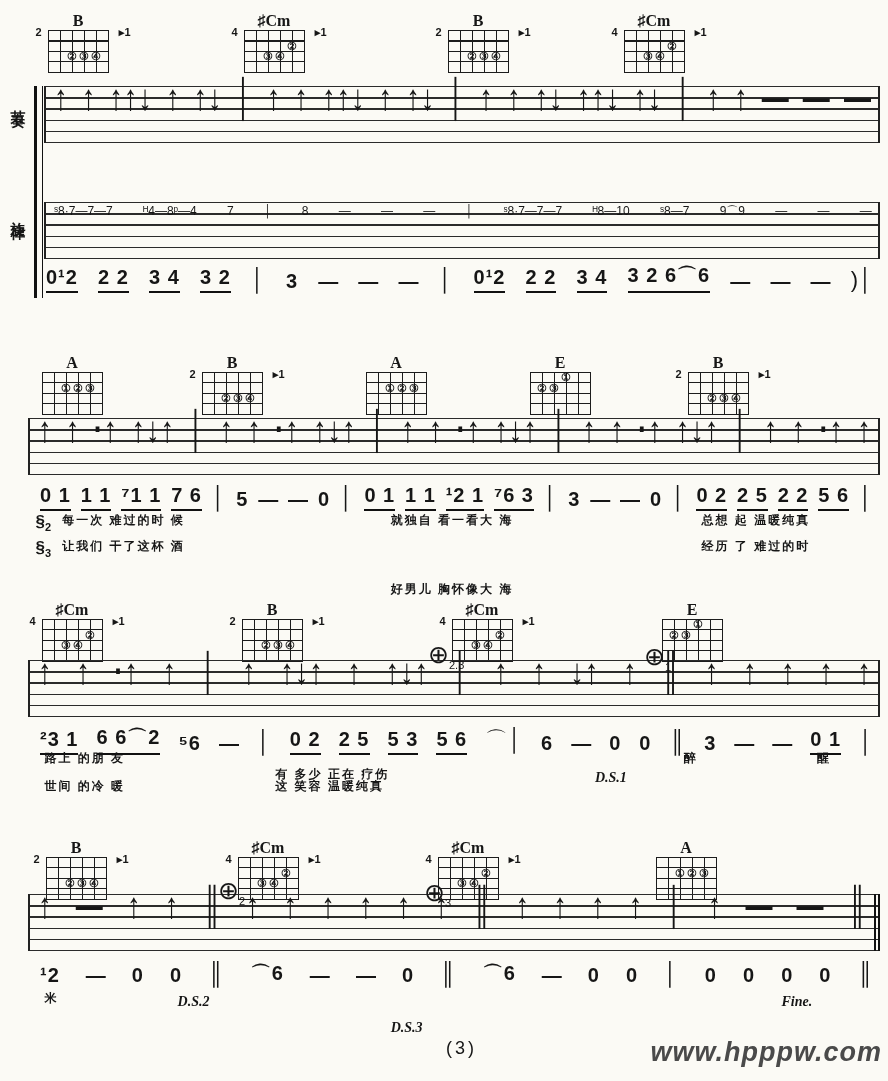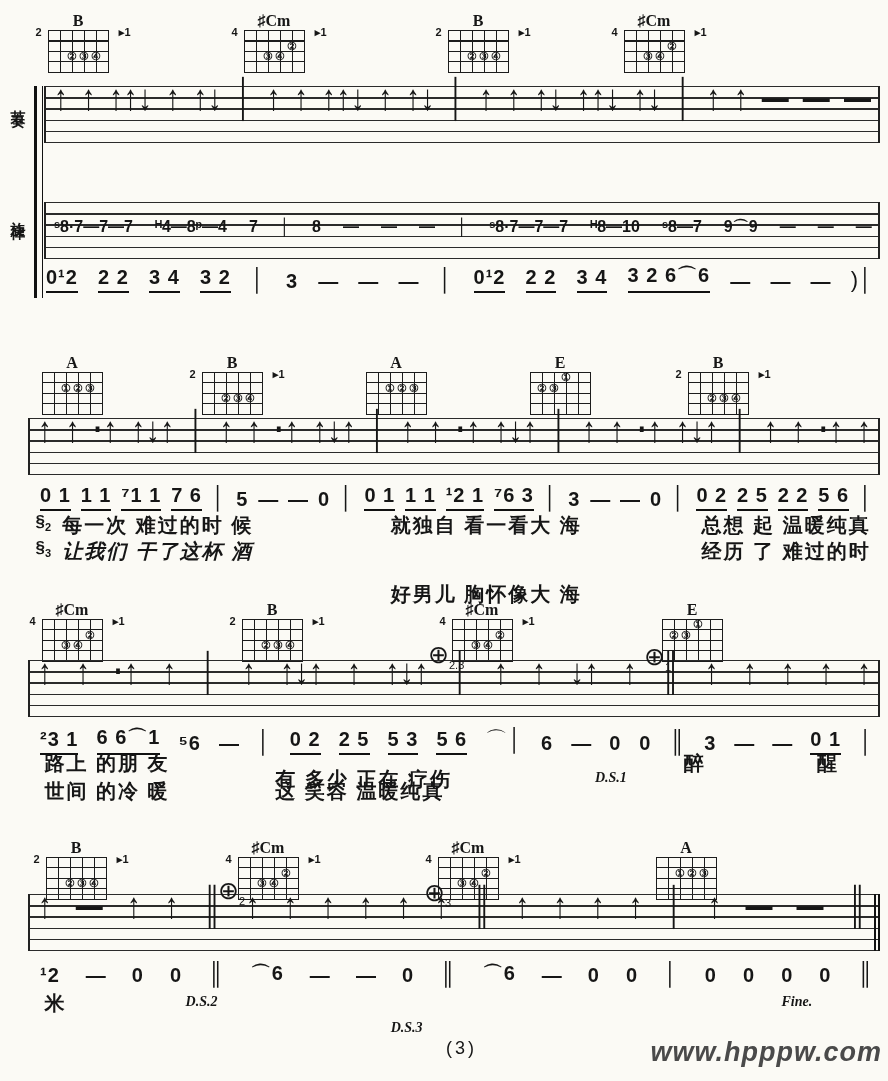--- a/index.html
+++ b/index.html
@@ -8,21 +8,21 @@
   .system{position:absolute;left:0;right:0}
   
   .staff{position:absolute;left:28px;right:8px;height:57px;
          border-left:2px solid #222;border-right:2px solid #222;
          background:repeating-linear-gradient(to bottom,#2b2b2b 0,#2b2b2b 1.4px,transparent 1.4px,transparent 11.2px)}
   .staff.final{border-right:6px double #111}
   .tokrow{position:absolute;left:8px;right:6px;display:flex;justify-content:space-between;
           align-items:flex-end;white-space:nowrap}
   .strum-row{top:-8px;font-size:27px;font-weight:bold;line-height:60px;letter-spacing:1px}
   .strum-row .tk{transform:scaleY(1.35);transform-origin:bottom}
-  .tab-row{top:18px;font-size:16px;font-weight:bold;line-height:14px}
+  .tab-row{top:2px;font-size:12px;font-weight:normal;line-height:14px}
   .numbers-row{position:absolute;left:46px;right:14px;display:flex;justify-content:space-between;
                align-items:flex-end;font-size:20px;font-weight:bold;letter-spacing:1px}
   .numbers-row .u{border-bottom:2.2px solid #111;padding-bottom:2px}
   .numbers-row .bar{font-weight:normal;font-size:22px}
   .numbers-row .rest{letter-spacing:0}
   
   .chord{position:absolute;width:88px;text-align:center}
   .chord .cname{font-family:"Liberation Serif",serif;font-weight:bold;font-size:16px;height:17px}
   .chord .grid{position:relative;margin:1px auto 0;width:61px;height:43px;
     background:
@@ -33,21 +33,21 @@
   .chord .rfret{position:absolute;right:-7px;top:-4px;font-size:11px;font-weight:bold}
   
   .vlabel{position:absolute;writing-mode:vertical-rl;text-orientation:upright;
           font-weight:bold;font-size:15px;letter-spacing:3px}
   .brace{position:absolute;width:5px;border-left:3px solid #111;border-right:1.5px solid #111}
   .coda{position:absolute;font-size:25px;font-weight:normal;line-height:24px}
   .coda sub{font-size:11px}
   .marker{position:absolute;font-family:"Liberation Serif",serif;font-style:italic;
           font-weight:bold;font-size:14px}
   .lyric-line{position:absolute;left:0;right:0;height:22px}
-  .lyric-seg{position:absolute;font-weight:bold;font-size:20px;letter-spacing:2px;white-space:nowrap}
+  .lyric-seg{position:absolute;font-weight:bold;font-size:12px;letter-spacing:2px;white-space:nowrap}
   .verse-marker{position:absolute;font-weight:bold;font-size:17px}
   .verse-marker sub{font-size:11px}
   .pageno{position:absolute;top:1038px;left:446px;font-size:18px;letter-spacing:3px}
   .watermark{position:absolute;top:1037px;right:6px;font-weight:bold;font-style:italic;
              font-size:27px;color:#4a4a4a;letter-spacing:1px}
 </style>
 </head>
 <body>
 
 <section class="system" id="sys1" style="top:6px;height:300px">
@@ -269,21 +269,21 @@
     </div>
   <div class="lyric-layer">
       <div class="lyric-line" style="top: 160px;">
         <span class="verse-marker" style="left: 4%;">§<sub>2</sub></span>
         <span class="lyric-seg" style="left: 7%;">每一次 难过的时 候</span>
         <span class="lyric-seg" style="left: 44%;">就独自 看一看大 海</span>
         <span class="lyric-seg" style="left: 79%;">总想 起 温暖纯真</span>
       </div>
       <div class="lyric-line" style="top: 186px;">
         <span class="verse-marker" style="left: 4%;">§<sub>3</sub></span>
-        <span class="lyric-seg" style="left: 7%; font-style: italic;">让我们 干了这杯 酒</span>
+        <span class="lyric-seg" style="left: 7%;">让我们 干了这杯 酒</span>
         <span class="lyric-seg" style="left: 44%; margin-top: 43px;">好男儿 胸怀像大 海</span>
         <span class="lyric-seg" style="left: 79%;">经历 了 难过的时</span>
       </div>
     </div>
   <div class="marker-layer"></div>
 </section>
 
 <section class="system" id="sys3" style="top:598px;height:240px">
   <div class="chord-layer">
       <div class="chord" style="left: 28px; top: 3px;">
@@ -344,21 +344,21 @@
         <span class="tk bar">║</span>
         <span class="tk">↑</span>
         <span class="tk">↑</span>
         <span class="tk">↑</span>
         <span class="tk">↑</span>
         <span class="tk">↑</span>
       </div>
   </div>
   <div class="numbers-row" style="top:126px;left:40px">
       <span class="tk u">²3 1</span>
-      <span class="tk u">6 6⌒1</span>
+      <span class="tk u">6 6⌒2</span>
       <span class="tk">⁵6</span>
       <span class="tk rest">—</span>
       <span class="tk bar">│</span>
       <span class="tk u">0 2</span>
       <span class="tk u">2 5</span>
       <span class="tk u">5 3</span>
       <span class="tk u">5 6</span>
       <span class="tk bar">⌒│</span>
       <span class="tk">6</span>
       <span class="tk rest">—</span>
@@ -477,21 +477,21 @@
       <span class="tk">0</span>
       <span class="tk">0</span>
       <span class="tk bar">║</span>
     </div>
   <div class="lyric-layer">
       <div class="lyric-line" style="top: 154px;">
         <span class="lyric-seg" style="left: 5%;">米</span>
       </div>
     </div>
   <div class="marker-layer">
-      <div class="marker" style="left: 20%; top: 158px; margin-left: 8px;">D.S.2</div>
+      <div class="marker" style="left: 20%; top: 158px;">D.S.2</div>
       <div class="marker" style="left: 44%; top: 158px; margin-top: 26px;">D.S.3</div>
       <div class="marker" style="left: 88%; top: 158px;">Fine.</div>
     </div>
 <div class="coda" style="left: 218px; top: 42px;">⊕<sub>2</sub></div>
     <div class="coda" style="left: 424px; top: 44px;">⊕<sub>3</sub></div>
   </section>
 
 <div class="pageno">(3)</div>
 <div class="watermark">www.hpppw.com</div>
 

